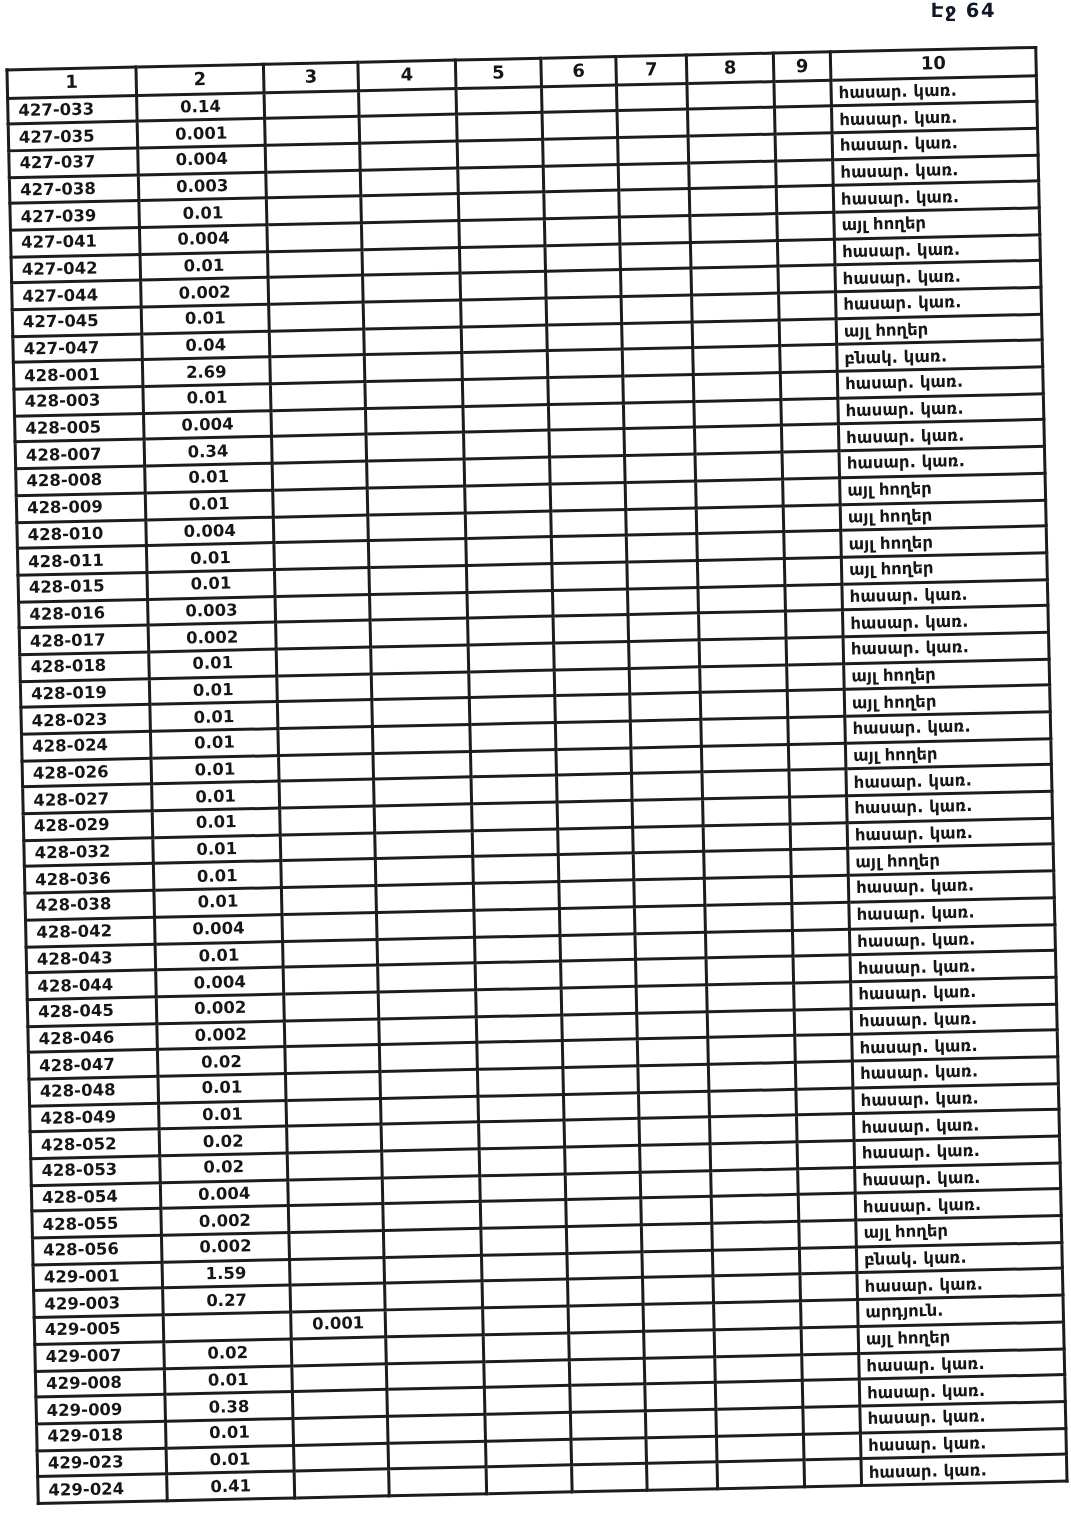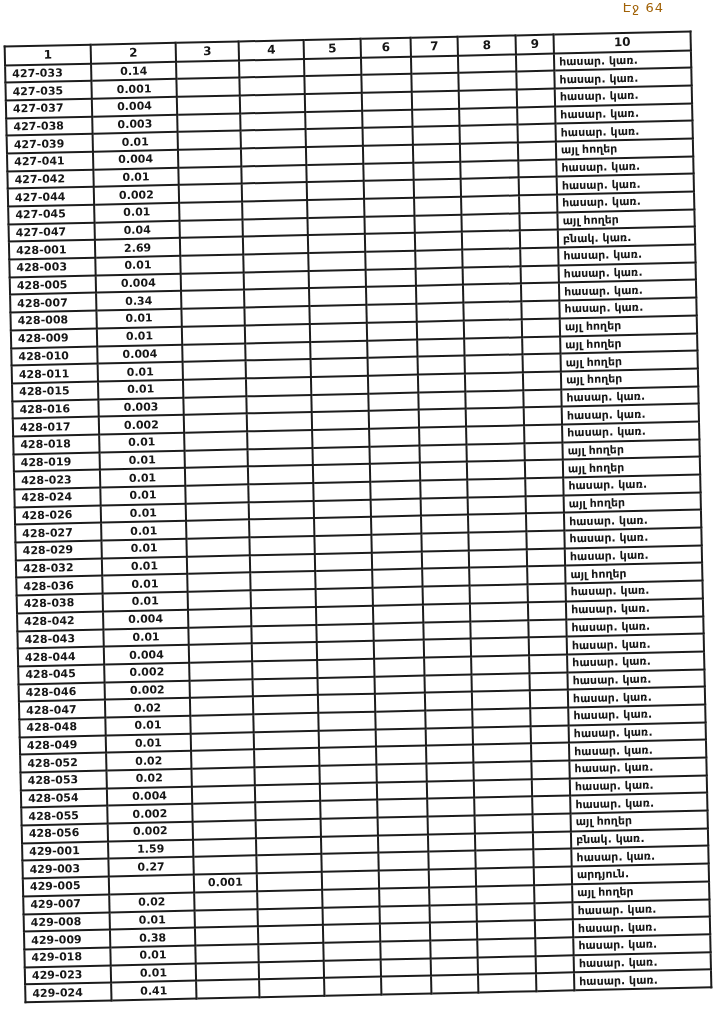--- a/index.html
+++ b/index.html
@@ -11,23 +11,23 @@
   }
   .page {
     position: relative;
     width: 714px; height: 1014px;
     background: #ffffff;
   }
   .page-number {
     position: absolute;
     top: 0px; right: 50px;
     font-size: 13px;
-    font-weight: normal;
+    font-weight: bold;
     letter-spacing: 1px;
-    color: #a16207;
+    color: #0f172a;
   }
   .scan-table-wrap {
     position: absolute;
     left: 14px; top: 38px;
     width: 686px;
     transform: rotate(-1.25deg);
     transform-origin: 50% 50%;
   }
   table.scan-table {
     border-collapse: collapse;

